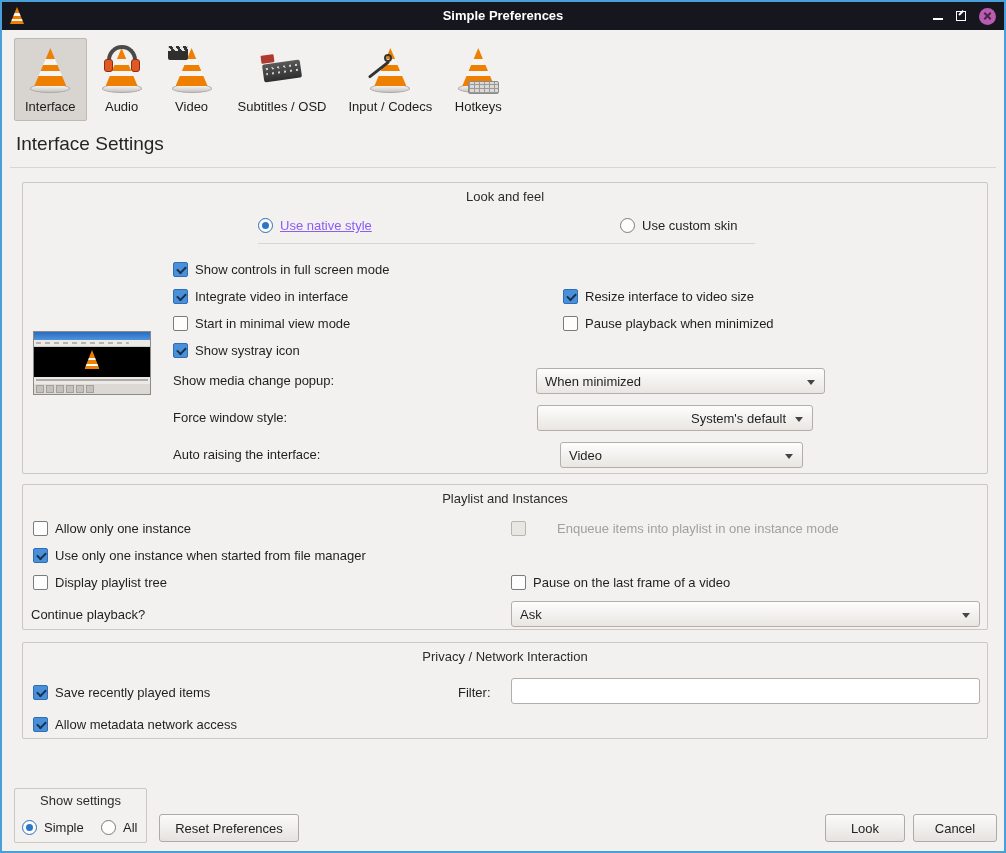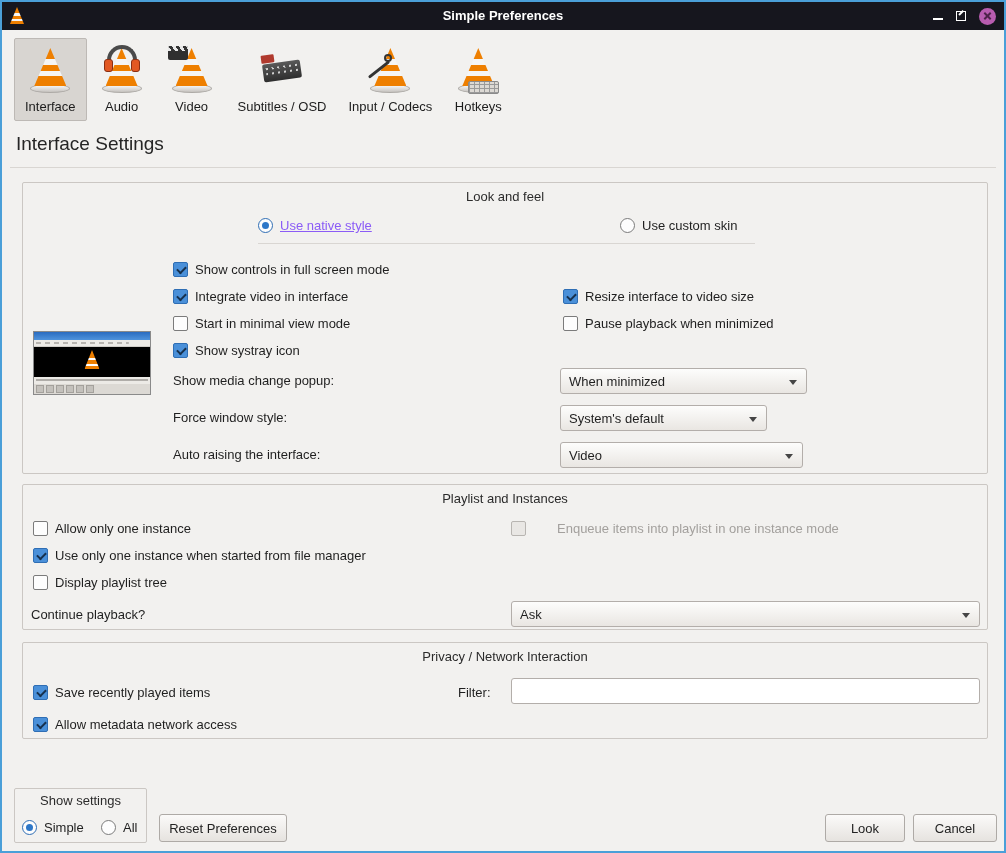--- a/index.html
+++ b/index.html
@@ -226,27 +226,27 @@
     <div class="cbrow" style="left:540px; top:105px;">
       <span class="cb checked"></span>
       <span class="lbl">Resize interface to video size</span>
     </div>
     <div class="cbrow" style="left:540px; top:132px;">
       <span class="cb"></span>
       <span class="lbl">Pause playback when minimized</span>
     </div>
 
     <div class="field-label" style="left:150px; top:189px;">Show media change popup:</div>
-    <div class="dropdown" style="left:537px; top:185px; width:247px;">
+    <div class="dropdown" style="left:513px; top:185px; width:289px;">
       <span class="dd-value">When minimized</span>
       <span class="chev"></span>
     </div>
 
     <div class="field-label" style="left:150px; top:226px;">Force window style:</div>
-    <div class="dropdown" style="left:537px; top:222px; width:207px;">
+    <div class="dropdown" style="left:514px; top:222px; width:276px;justify-content:flex-end;">
       <span class="dd-value">System's default</span>
       <span class="chev"></span>
     </div>
 
     <div class="field-label" style="left:150px; top:263px;">Auto raising the interface:</div>
     <div class="dropdown" style="left:537px; top:259px; width:243px;">
       <span class="dd-value">Video</span>
       <span class="chev"></span>
     </div>
   </div>
@@ -262,20 +262,24 @@
       <span class="cb disabled"></span>
       <span class="lbl">Enqueue items into playlist in one instance mode</span>
     </div>
     <div class="cbrow" style="left:10px; top:62px;">
       <span class="cb checked"></span>
       <span class="lbl">Use only one instance when started from file manager</span>
     </div>
     <div class="cbrow" style="left:10px; top:89px;">
       <span class="cb"></span>
       <span class="lbl">Display playlist tree</span>
+    </div>
+    <div class="cbrow" style="left:488px; top:89px;">
+      <span class="cb"></span>
+      <span class="lbl">Pause on the last frame of a video</span>
     </div>
 
     <div class="field-label" style="left:8px; top:121px;">Continue playback?</div>
     <div class="dropdown" style="left:488px; top:116px; width:469px;">
       <span class="dd-value">Ask</span>
       <span class="chev"></span>
     </div>
   </div>
 
   <div class="groupbox" style="left:20px; top:640px; width:966px; height:97px;">
@@ -300,17 +304,17 @@
     <div class="radiorow" style="left:7px; top:30px;">
       <span class="radio selected"></span>
       <span class="lbl">Simple</span>
     </div>
     <div class="radiorow" style="left:86px; top:30px;">
       <span class="radio"></span>
       <span class="lbl">All</span>
     </div>
   </div>
 
-  <button class="btn" style="left:157px; top:812px; width:128px;">Reset Preferences</button>
+  <button class="btn" style="left:157px; top:812px; width:140px;">Reset Preferences</button>
   <button class="btn" style="left:823px; top:812px; width:80px;">Look</button>
   <button class="btn" style="left:911px; top:812px; width:84px;">Cancel</button>
 
 </div>
 
 </body></html>

